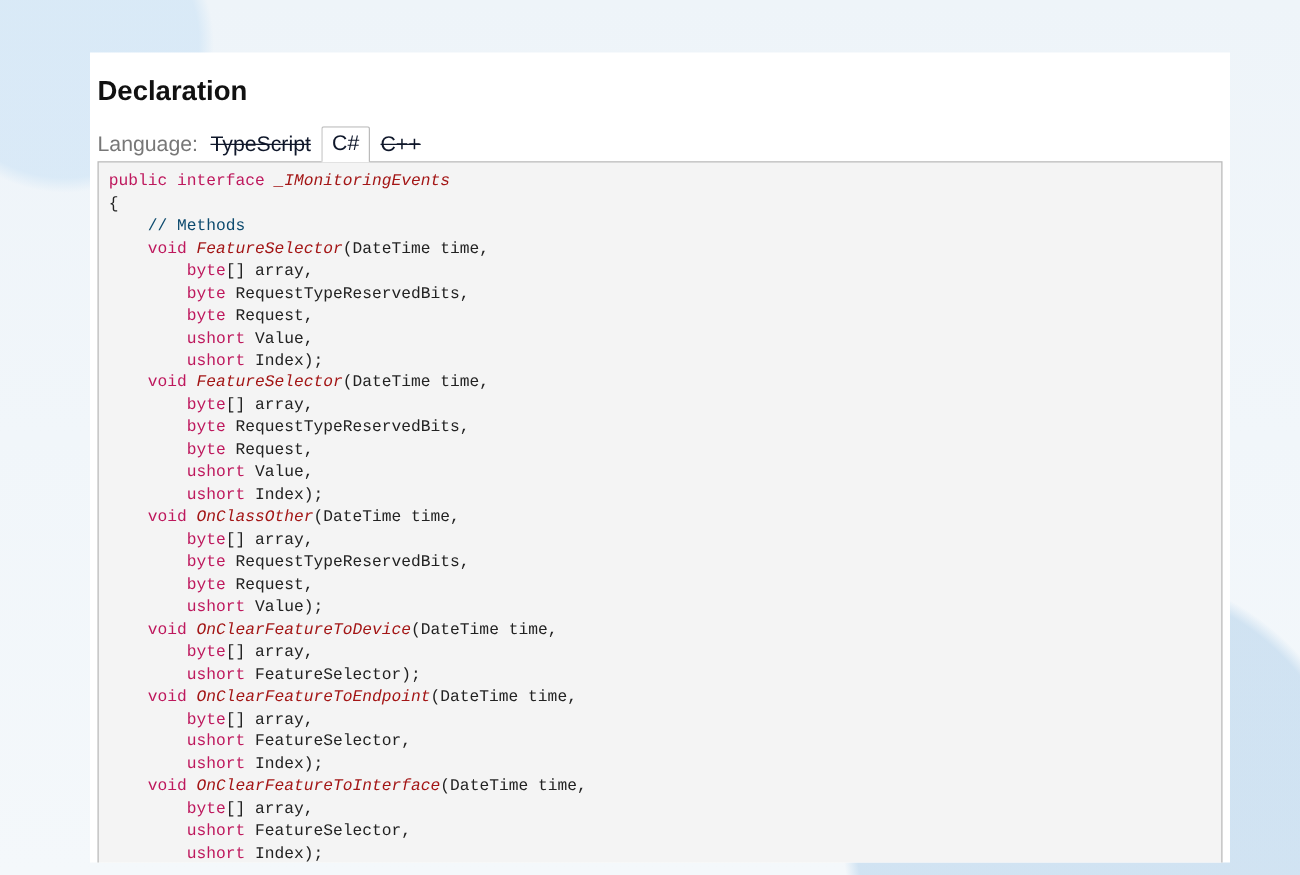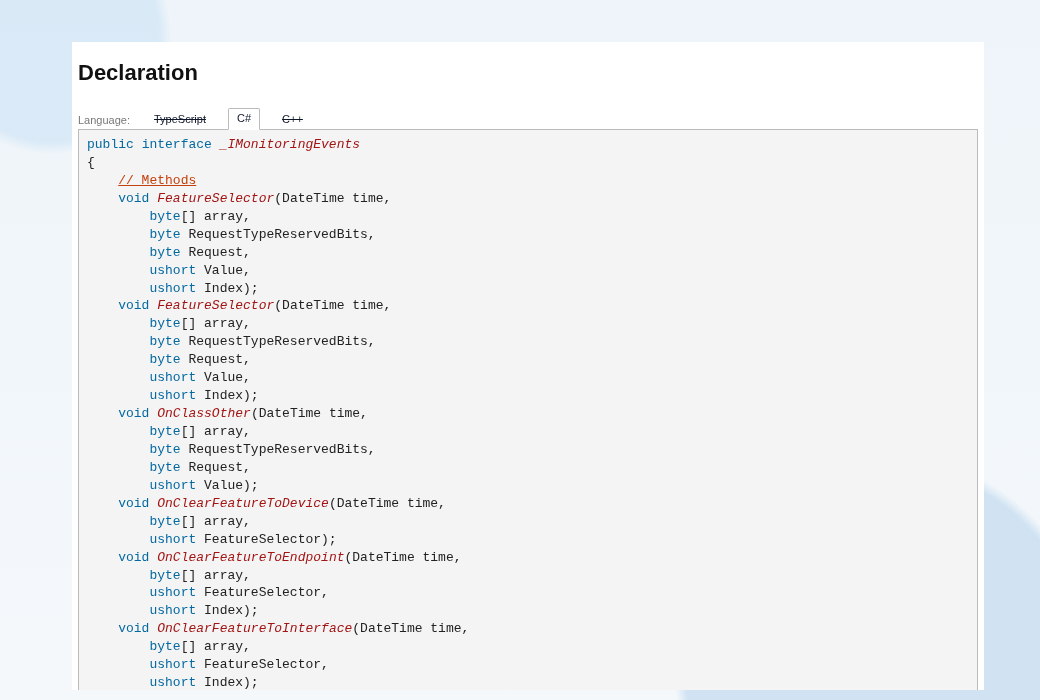--- a/index.html
+++ b/index.html
@@ -34,23 +34,22 @@
   h2.title {
     margin: 0 0 16px 0;
     padding: 0 6px;
     font-size: 22px;
     font-weight: 700;
     color: #111;
   }
   .tabrow {
     display: flex;
     align-items: flex-end;
-    gap: 14px;
     padding: 0 6px;
-    font-size: 11px;
+    font-size: 17px;
     color: #666;
     height: 28px;
   }
   .tabrow .label { color: #777; margin-right: 2px; padding-bottom: 4px; }
   .tab {
     color: #0f172a;
     padding: 3px 8px 4px 8px;
     cursor: pointer;
     text-decoration: line-through;
     line-height: 1.2;
@@ -77,23 +76,23 @@
     z-index: 1;
   }
   pre.code {
     margin: 0;
     font-family: Consolas, "Courier New", monospace;
     font-size: 13px;
     line-height: 1.38;
     white-space: pre;
     color: #222;
   }
-  .kw { color: #0369a1; }      
+  .kw { color: #be185d; }      
   .nm { color: #a31515; font-style: italic; }      
-  .cm { color: #c2410c; text-decoration: underline; }      
+  .cm { color: #0c4a6e; }      
 </style>
 </head>
 <body>
 
 <div class="bg"></div>
 
 <div class="panel">
   <h2 class="title">Declaration</h2>
 
   <div class="tabrow">

